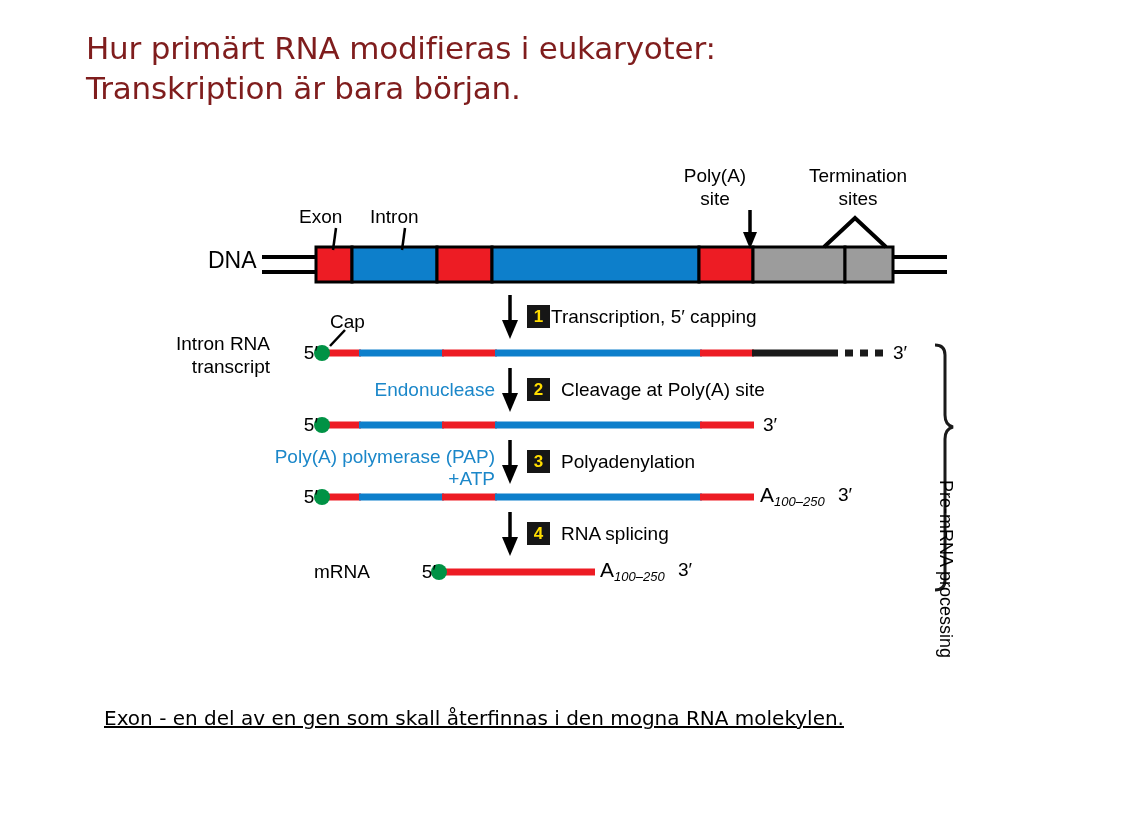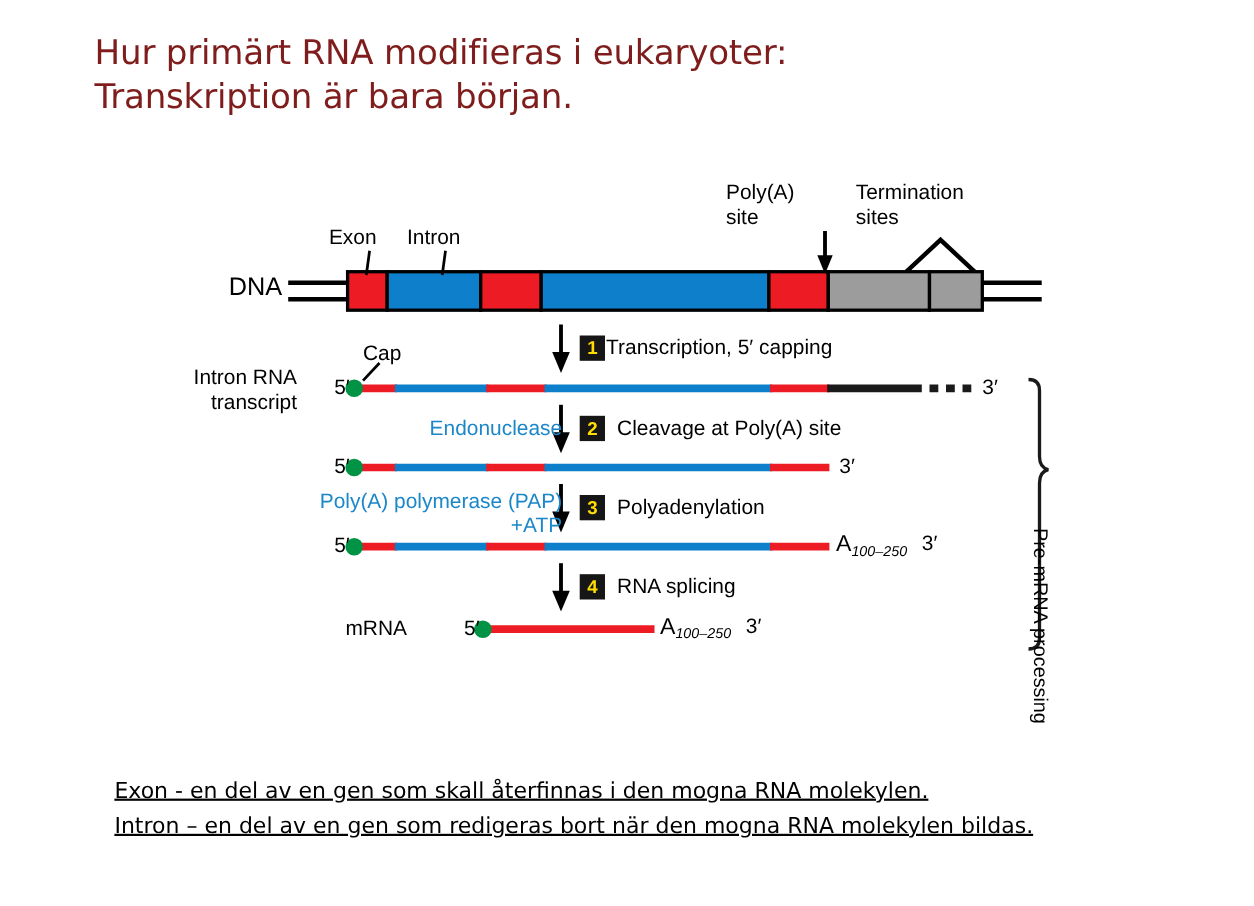--- a/index.html
+++ b/index.html
@@ -50,24 +50,23 @@
   .fig-label {
     position: absolute;
     font-family: "Liberation Sans", sans-serif;
     font-size: 19px;
     line-height: 23px;
     color: #000;
     white-space: nowrap;
   }
   .fig-label.blue {
     color: #1b87c9;
-    margin-left: 16px;
   }
   .fig-label.center {
-    text-align: left;
+    text-align: center;
   }
   .fig-label.right {
     text-align: right;
   }
   .sub-range {
     font-style: italic;
     font-size: 13px;
     vertical-align: -4px;
     letter-spacing: 0px;
   }
@@ -253,14 +252,13 @@
   <div class="fig-label right" style="left:260px; top:410px; width:110px;">mRNA</div>
   <div class="fig-label right" style="left:388px; top:410px; width:48px;">5′</div>
   <div class="fig-label" style="left:600px; top:408px; font-size:21px;"><span>A</span><span class="sub-range">100–250</span></div>
   <div class="fig-label" style="left:678px; top:408px;">3′</div>
 
   <div id="bracket-label">Pre-mRNA processing</div>
 </div>
 
 <div id="caption-block">
   <div class="caption-line">Exon -  en del av en gen som skall återfinnas i den mogna RNA molekylen.</div>
-  <div class="caption-line">Intron – en del av en gen som redigeras bort när den mogna RNA molekylen bildas.</div>
 </div>
 
 </body></html>

